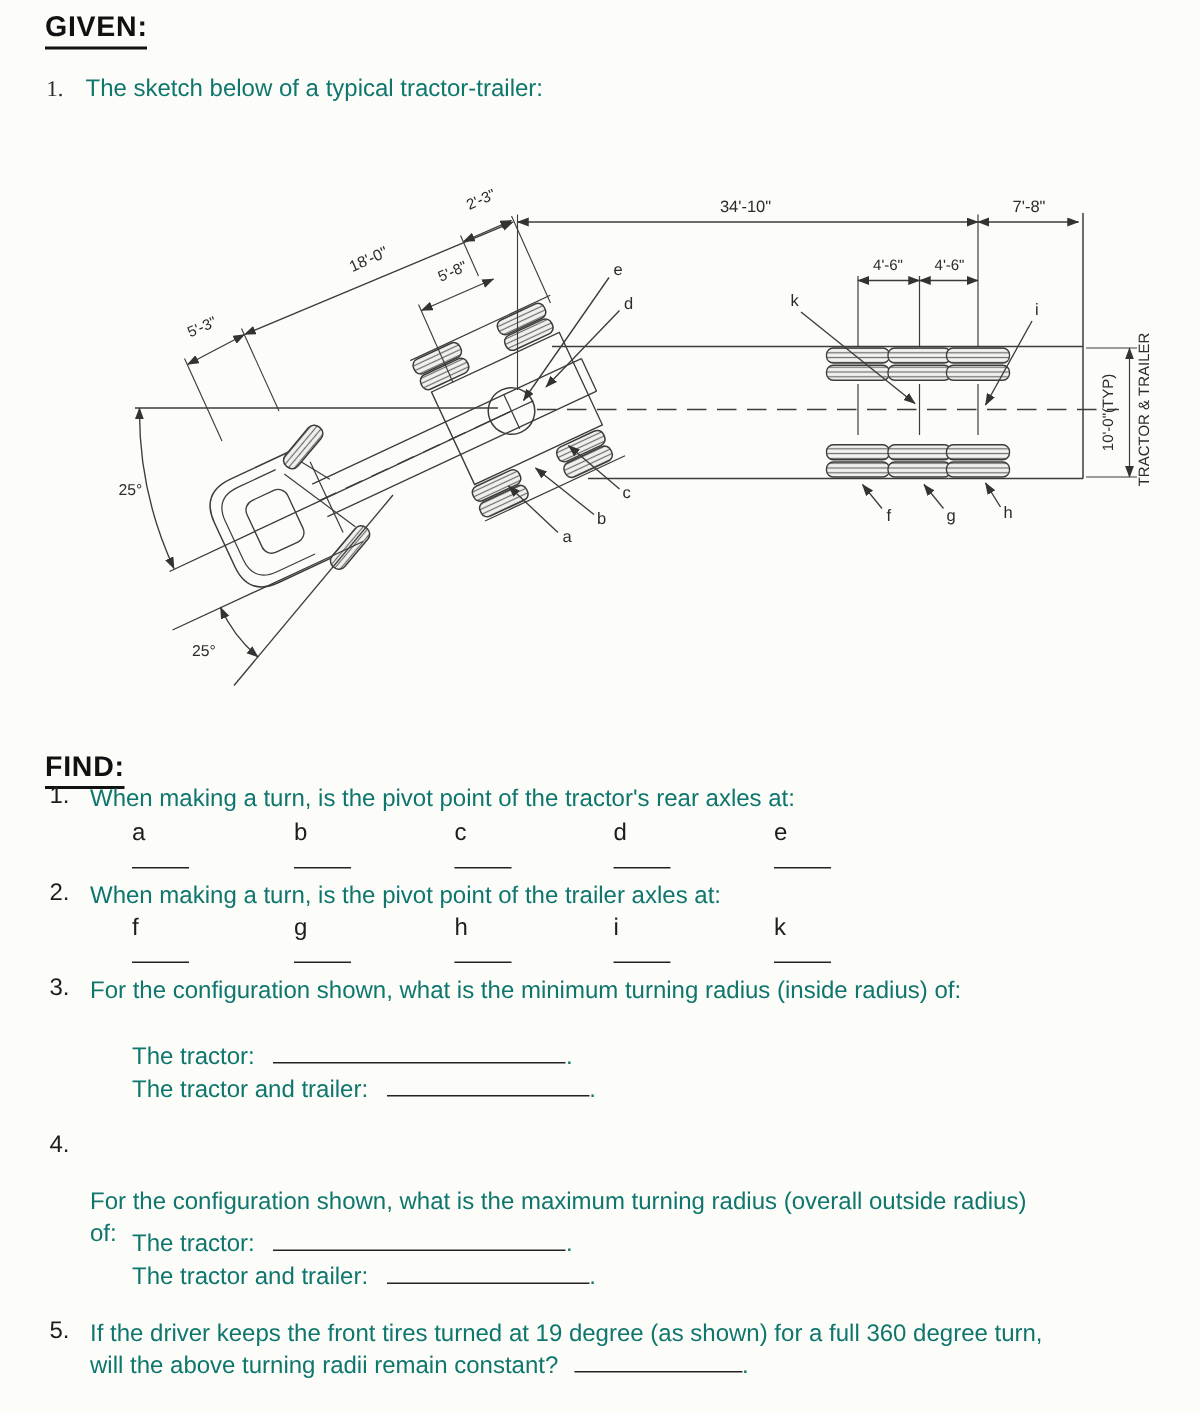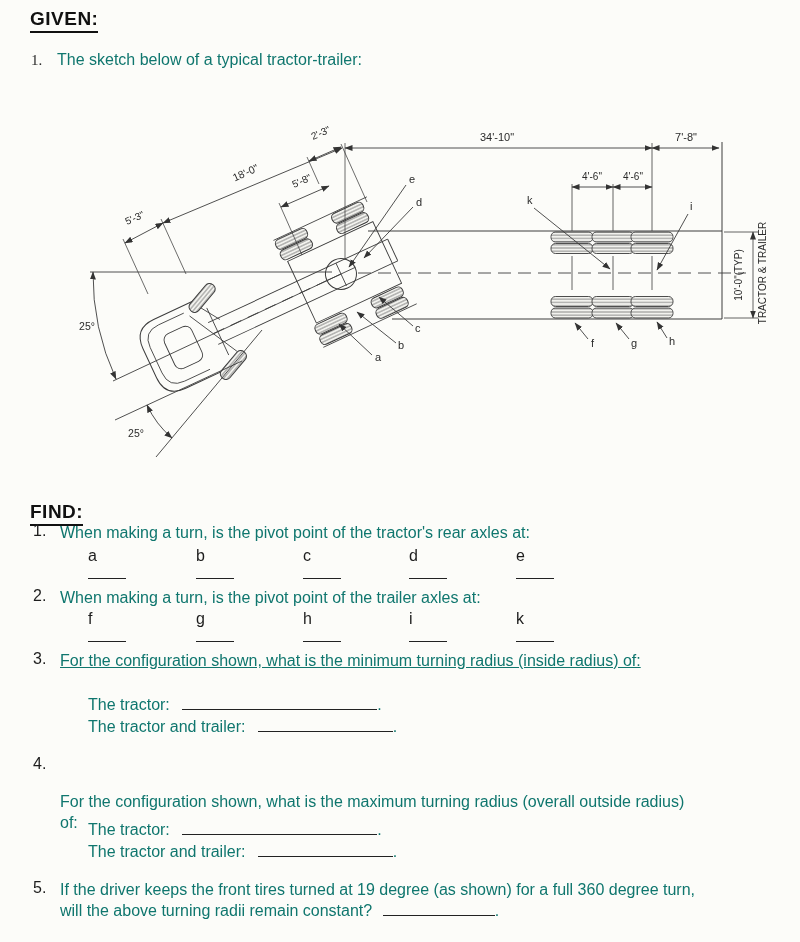--- a/index.html
+++ b/index.html
@@ -207,21 +207,21 @@
 <div class="abs q-text" style="left:60px;top:587px;">When making a turn, is the pivot point of the trailer axles at:</div>
 <div class="abs" style="left:0;top:610px;">
   <span class="abs" style="left:88px;"><span class="opt-letter">f</span><span class="blank w38"></span></span>
   <span class="abs" style="left:196px;"><span class="opt-letter">g</span><span class="blank w38"></span></span>
   <span class="abs" style="left:303px;"><span class="opt-letter">h</span><span class="blank w38"></span></span>
   <span class="abs" style="left:409px;"><span class="opt-letter">i</span><span class="blank w38"></span></span>
   <span class="abs" style="left:516px;"><span class="opt-letter">k</span><span class="blank w38"></span></span>
 </div>
 
 <div class="abs q-num" style="left:33px;top:650px;">3.</div>
-<div class="abs q-text" style="left:60px;top:650px;text-decoration:underline;">For the configuration shown, what is the minimum turning radius (inside radius) of:</div>
+<div class="abs q-text" style="left:60px;top:650px;">For the configuration shown, what is the minimum turning radius (inside radius) of:</div>
 <div class="abs q-text" style="left:88px;top:694px;">
   <span>The tractor:</span>
   <span class="blank w195" style="margin-left:8px;"></span><span>.</span>
 </div>
 <div class="abs q-text" style="left:88px;top:716px;">
   <span>The tractor and trailer:</span>
   <span class="blank w135" style="margin-left:8px;"></span><span>.</span>
 </div>
 
 <div class="abs q-num" style="left:33px;top:755px;">4.</div>

